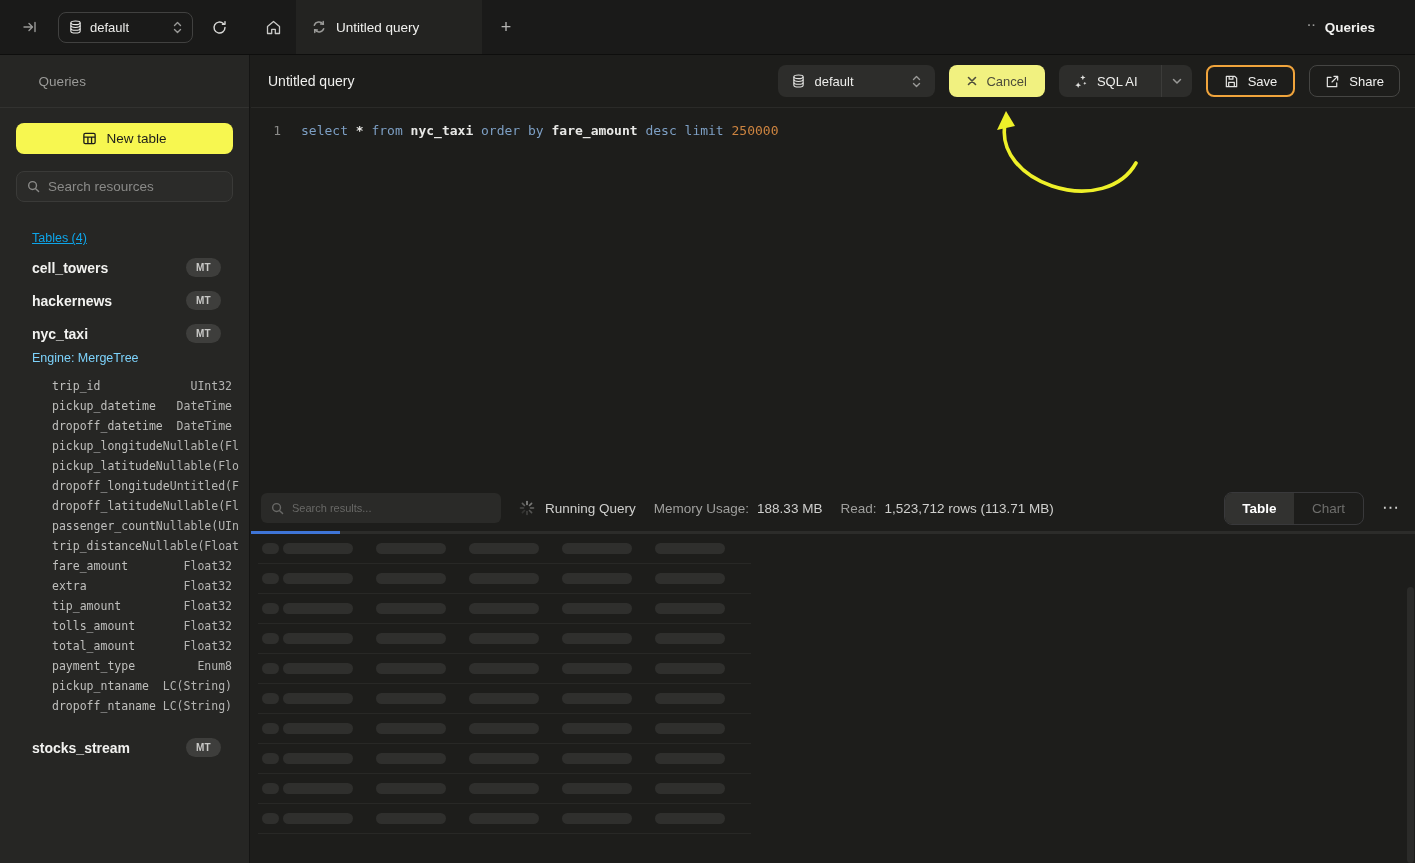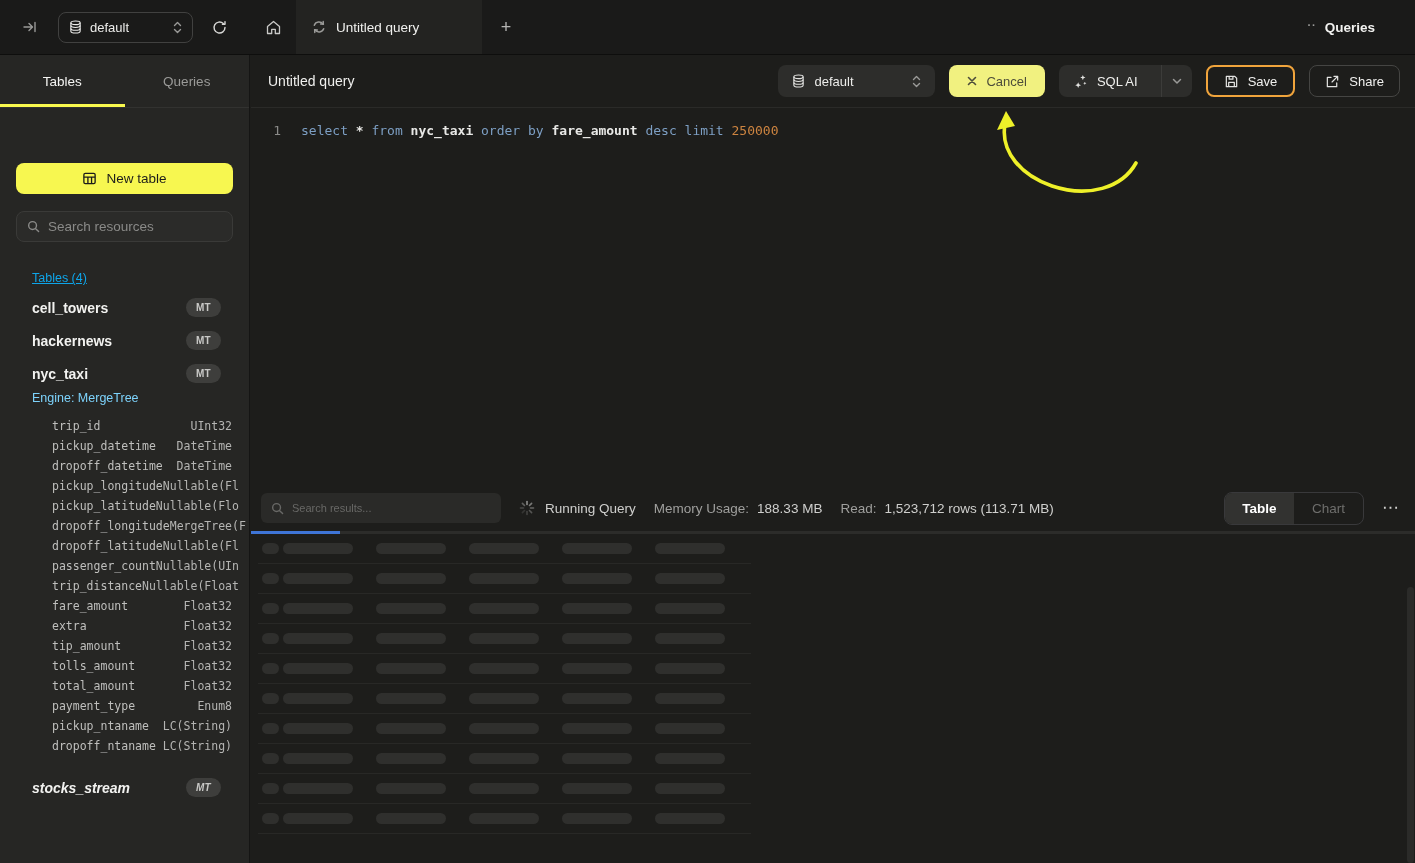--- a/index.html
+++ b/index.html
@@ -23,34 +23,34 @@
   .queries-link { display:flex; align-items:center; gap:8px; padding-right:40px; font-size:13.5px; font-weight:600; color:#f2f2f0; }
   .dots-icon { color:#9a9a98; letter-spacing:1px; font-size:11px; font-weight:700; transform:translateY(-2px); }
 
   
   .sidebar { position:absolute; left:0; top:55px; width:250px; height:808px; background:#262624; border-right:1px solid #151514; }
   .sb-tabs { height:53px; display:flex; border-bottom:1px solid #323230; }
   .sb-tab { width:50%; display:flex; align-items:center; justify-content:center; font-size:13.5px; color:#9a9a98; position:relative; cursor:pointer; }
   .sb-tab.active { color:#f5f5f3; font-weight:500; }
   .sb-tab .underline { position:absolute; left:0; right:0; bottom:0; height:3px; background:var(--tab-underline,#f8f84e); }
   .sb-body { padding:15px 16px 0 16px; }
-  .newtable-btn { width:100%; height:31px; background:var(--accent-yellow,#f7f750); border:none; border-radius:8px; display:flex; align-items:center; justify-content:center; gap:9px; color:#1c1c1a; font-size:13.5px; font-weight:500; font-family:inherit; cursor:pointer;margin-top:40px; }
+  .newtable-btn { width:100%; height:31px; background:var(--accent-yellow,#f7f750); border:none; border-radius:8px; display:flex; align-items:center; justify-content:center; gap:9px; color:#1c1c1a; font-size:13.5px; font-weight:500; font-family:inherit; cursor:pointer; }
   .sb-search { margin-top:17px; height:31px; background:#2b2b29; border:1px solid #3a3a38; border-radius:8px; display:flex; align-items:center; gap:8px; padding:0 10px; }
   .sb-search input { flex:1; background:transparent; border:none; outline:none; color:#d5d5d3; font-size:13.5px; font-family:inherit; }
   .sb-search input::placeholder { color:#8a8a88; }
   .sb-search .mag { color:#8a8a88; flex:none; }
   .section-label { margin:29px 0 6px 16px; font-size:12.5px; color:#0ea5e9;text-decoration:underline; }
   .table-row { height:33px; display:flex; align-items:center; justify-content:space-between; padding:0 12px 0 16px; cursor:pointer; }
   .table-name { font-size:14px; font-weight:600; color:#f2f2f0; }
   .mt-badge { background:#3e3e3c; color:#c9c9c7; font-size:10px; font-weight:700; letter-spacing:.3px; border-radius:999px; padding:4px 10px; }
   .engine-line { padding-left:16px; margin:1px 0 9px 0; font-size:12.5px; color:#7dd3fc; }
   .columns { padding:2px 1px 0 16px; }
   .col-row { height:20px; display:flex; align-items:center; justify-content:space-between; font-family:"DejaVu Sans Mono",monospace; font-size:11.5px; color:#bfbfbd; white-space:nowrap;margin-left:20px; }
   .col-row .ctype { color:#b5b5b3; }
-  .stocks-row { margin-top:15px;font-style:italic; }
+  .stocks-row { margin-top:15px; }
 
   
   .main { position:absolute; left:251px; top:55px; width:1164px; height:808px; background:#1d1d1b; }
   .q-header { height:53px; border-bottom:1px solid #2a2a28; display:flex; align-items:center; padding:0 15px 0 17px; }
   .q-title { font-size:14px; color:#f0f0ee; }
   .qh-spacer { flex:1; }
   .qh-buttons { display:flex; align-items:center; gap:14px; }
   .btn { height:32px; border-radius:8px; display:flex; align-items:center; gap:9px; padding:0 14px; font-size:13px; font-family:inherit; cursor:pointer; border:none; color:#f0f0ee; background:transparent; }
   .db-select-filled { background:#2d2d2b; width:157px; color:#ececea; }
   .db-select-filled .chev { margin-left:auto; color:#9a9a98; }
@@ -157,24 +157,20 @@
     <div class="tb-spacer"></div>
     <div class="queries-link">
       <span class="dots-icon">··</span>
       <span>Queries</span>
     </div>
   </div>
 </div>
 
 <div class="sidebar">
   <div class="sb-tabs">
-    <div class="sb-tab active">
-      <span>Tables</span>
-      <span class="underline"></span>
-    </div>
     <div class="sb-tab">
       <span>Queries</span>
     </div>
   </div>
   <div class="sb-body">
     <button class="newtable-btn">
       <span>
         <svg width="15" height="15" viewBox="0 0 16 16" fill="none" stroke="currentColor" stroke-width="1.4">
             <rect x="2" y="2.5" width="12" height="11" rx="1.5"></rect>
             <path d="M2 6.5h12M6.3 6.5v7M10.2 6.5v7"></path>
@@ -222,21 +218,21 @@
         <div class="col-row">
           <span>pickup_longitude</span>
           <span class="ctype">Nullable(Fl</span>
         </div>
         <div class="col-row">
           <span>pickup_latitude</span>
           <span class="ctype">Nullable(Flo</span>
         </div>
         <div class="col-row">
           <span>dropoff_longitude</span>
-          <span class="ctype">MergeTree(F</span>
+          <span class="ctype">Untitled(F</span>
         </div>
         <div class="col-row">
           <span>dropoff_latitude</span>
           <span class="ctype">Nullable(Fl</span>
         </div>
         <div class="col-row">
           <span>passenger_count</span>
           <span class="ctype">Nullable(UIn</span>
         </div>
         <div class="col-row">

